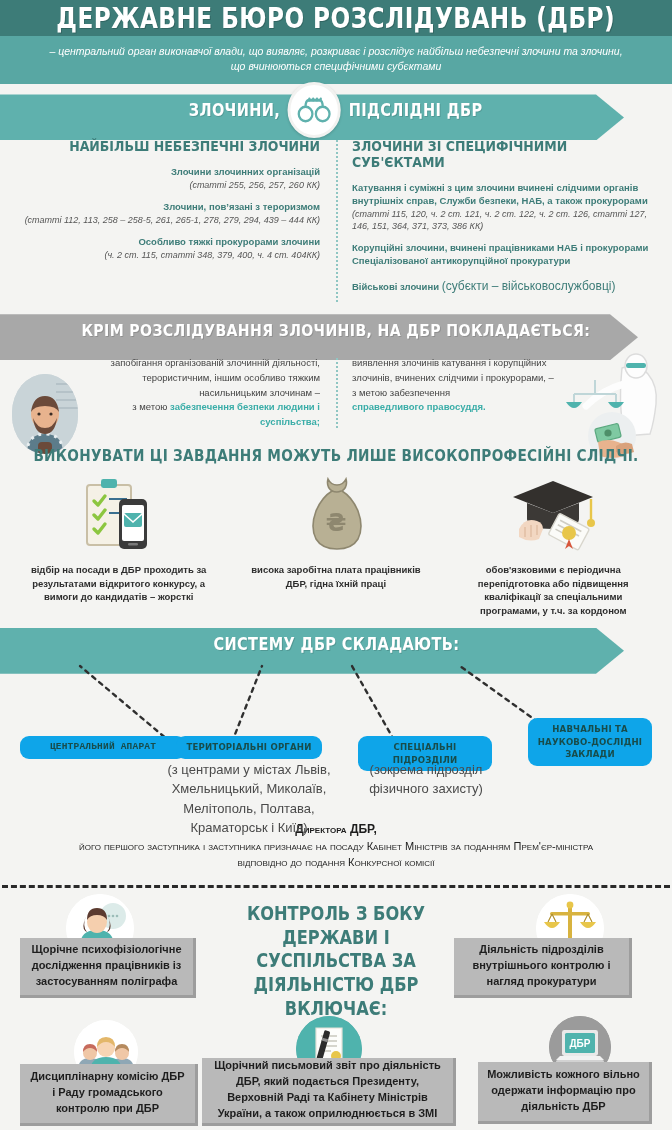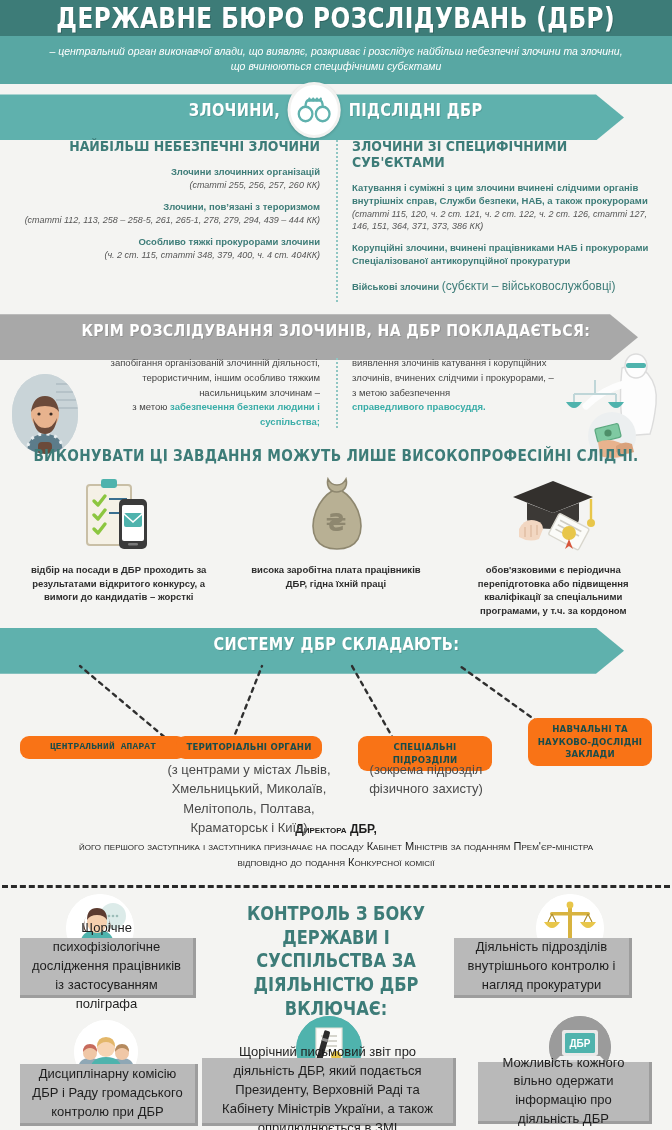--- a/index.html
+++ b/index.html
@@ -105,21 +105,21 @@
     padding: 8px 0 4px 0;
   }
   .pros { display: flex; padding: 2px 10px 8px 10px; }
   .pros .p { width: 33.33%; text-align: center; display: flex; flex-direction: column; align-items: center; }
   .pros .picon { height: 84px; display: flex; align-items: flex-end; justify-content: center; }
   .pros .ptxt { font-size: 9.5px; font-weight: bold; color: #2e2e2e; line-height: 1.45; padding: 8px 14px 0 14px; }
 
   
   .sysarea { position: relative; height: 150px; }
   .sysbox {
-    position: absolute; background: #f97316; border-radius: 9px;
+    position: absolute; background: #0ea5e9; border-radius: 9px;
     color: #184c4a; font-weight: bold; text-align: center;
     font-family: "DejaVu Sans Condensed", "Liberation Sans Narrow", "Liberation Sans", sans-serif;
     font-size: 9.5px; letter-spacing: .2px; padding: 5px 8px; line-height: 1.35;
   }
   .syssub { position: absolute; font-size: 13px; color: #4a4a4a; text-align: center; line-height: 1.5; }
 
   
   .director {
     text-align: center; padding: 10px 26px 8px 26px;
     color: #1d1d1d; line-height: 1.5;
@@ -135,21 +135,21 @@
     text-align: center; color: #3d7c78; font-weight: bold;
     font-family: "DejaVu Sans Condensed", "Liberation Sans Narrow", "Liberation Sans", sans-serif;
     font-size: 19px; line-height: 1.25; transform: scaleX(0.95);
   }
   .card {
     position: absolute; background: #b9b9b9;
     border-right: 3px solid #9d9d9d; border-bottom: 3px solid #9d9d9d;
     display: flex; align-items: center; justify-content: center;
     padding: 6px 8px; text-align: center;
   }
-  .card span { font-size: 13px; font-weight: normal; color: #1e1e1e; line-height: 1.45; }
+  .card span { font-size: 11px; font-weight: bold; color: #1e1e1e; line-height: 1.45; }
   .ico-circle {
     position: absolute; border-radius: 50%; background: #ffffff;
     display: flex; align-items: center; justify-content: center;
     overflow: hidden;
   }
   .ico-circle.teal { background: #5fb1ad; }
   .ico-circle.gray { background: #9b9b9b; }
 </style>
 </head>
 <body>

